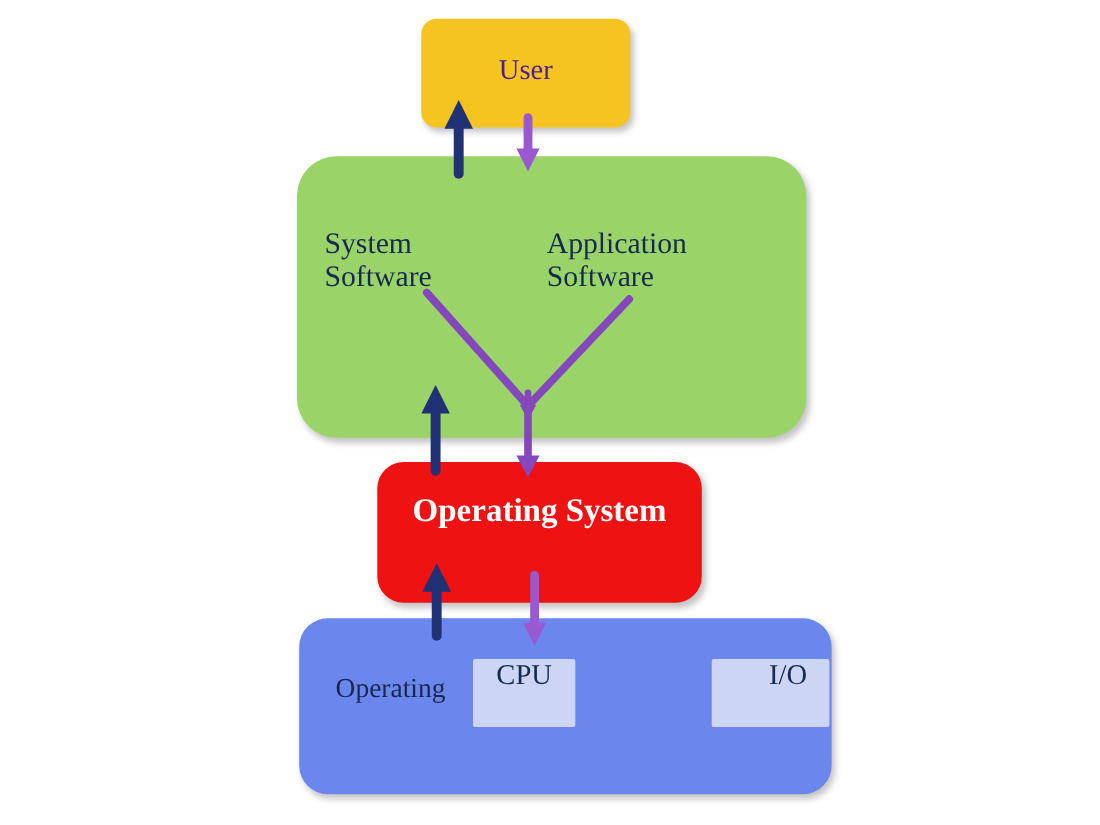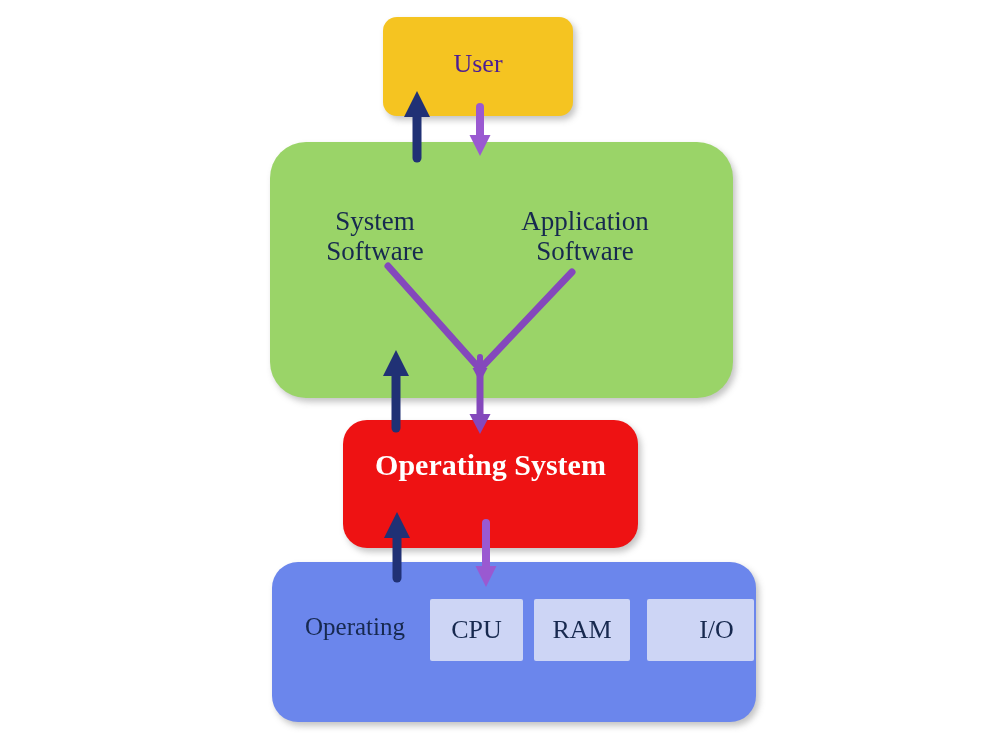--- a/index.html
+++ b/index.html
@@ -27,21 +27,21 @@
     padding-bottom: 6px; box-sizing: border-box;
   }
   .user-label { font-size: 26px; }
   .green-box {
     left: 270px; top: 142px;
     width: 463px; height: 256px;
     border-radius: 36px;
   }
   .label-2line {
     position: absolute;
-    text-align: center;
+    text-align: left;
     font-size: 27px;
     line-height: 30px;
   }
   .sys-label { left: 25px;  top: 64px; width: 160px; }
   .app-label { left: 227px; top: 64px; width: 176px; }
   .red-box {
     left: 343px; top: 420px;
     width: 295px; height: 128px;
     border-radius: 24px;
   }
@@ -59,21 +59,21 @@
   }
   .hw-label {
     position: absolute;
     left: 28px; top: 51px; width: 110px;
     text-align: center;
     font-size: 25px;
   }
   .component {
     position: absolute;
     top: 37px; height: 62px;
-    display: flex; align-items: center; justify-content: center;
+    display: flex; justify-content: center;
     font-size: 26px;
     border-radius: 2px;
   }
   .comp-cpu { left: 158px; width: 93px; }
   .comp-ram { left: 262px; width: 96px; }
   .comp-io  { left: 375px; width: 75px; padding-left: 32px; }
   .arrow-layer {
     position: absolute;
     left: 0; top: 0;
     width: 1000px; height: 750px;
@@ -96,23 +96,20 @@
 
   <div class="node red-box" style="background-color: rgb(238, 18, 19); color: #ffffff;">
     <div class="os-label">Operating System</div>
   </div>
 
   <div class="node blue-box" style="background-color: rgb(107, 134, 236); color: rgb(23, 41, 79);">
     <div class="hw-label">Operating</div>
     <div class="component comp-cpu" style="background-color: rgb(205, 213, 245);">
       <span>CPU</span>
     </div>
-    <div class="component comp-ram" style="background-color: rgb(205, 213, 245);">
-      <span>RAM</span>
-    </div>
     <div class="component comp-io" style="background-color: rgb(205, 213, 245);">
       <span>I/O</span>
     </div>
   </div>
 
   <svg class="arrow-layer" viewBox="0 0 1000 750">
       <line x1="417" y1="158" x2="417" y2="116" stroke="#203175" stroke-width="9" stroke-linecap="round"></line>
       <polygon points="417,91 430,117 404,117" fill="#203175"></polygon>
       <line x1="480" y1="107" x2="480" y2="136" stroke="#9A59D1" stroke-width="8" stroke-linecap="round"></line>
       <polygon points="480,156 469.5,135 490.5,135" fill="#9A59D1"></polygon>

